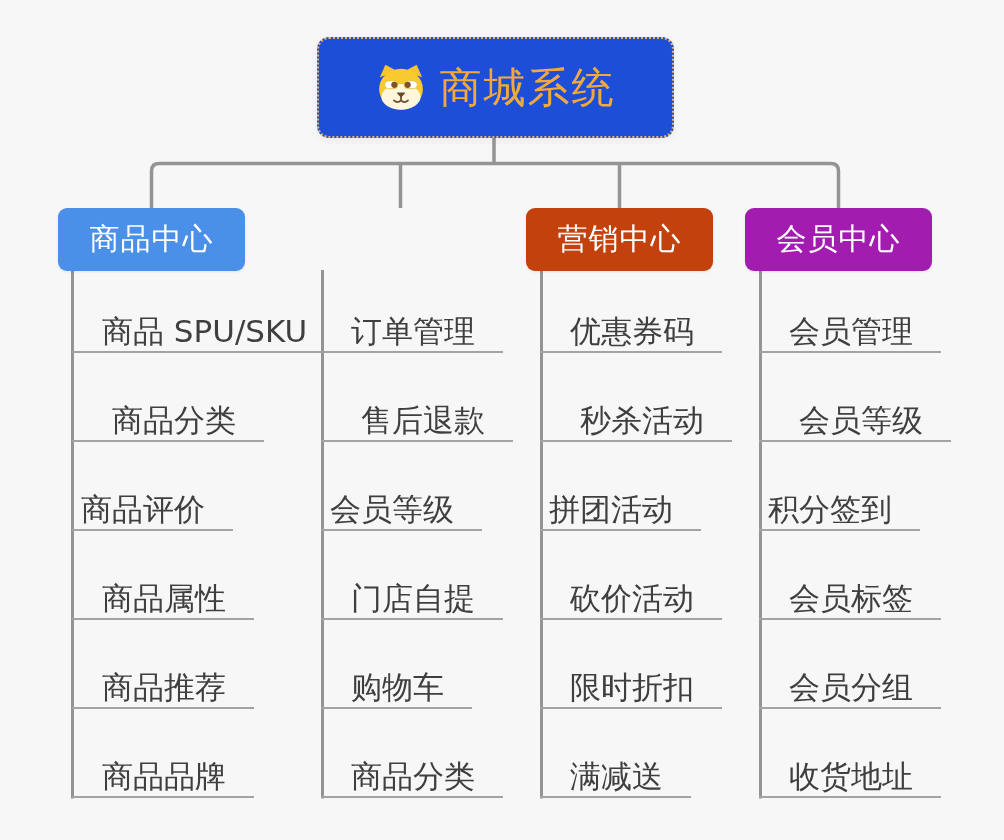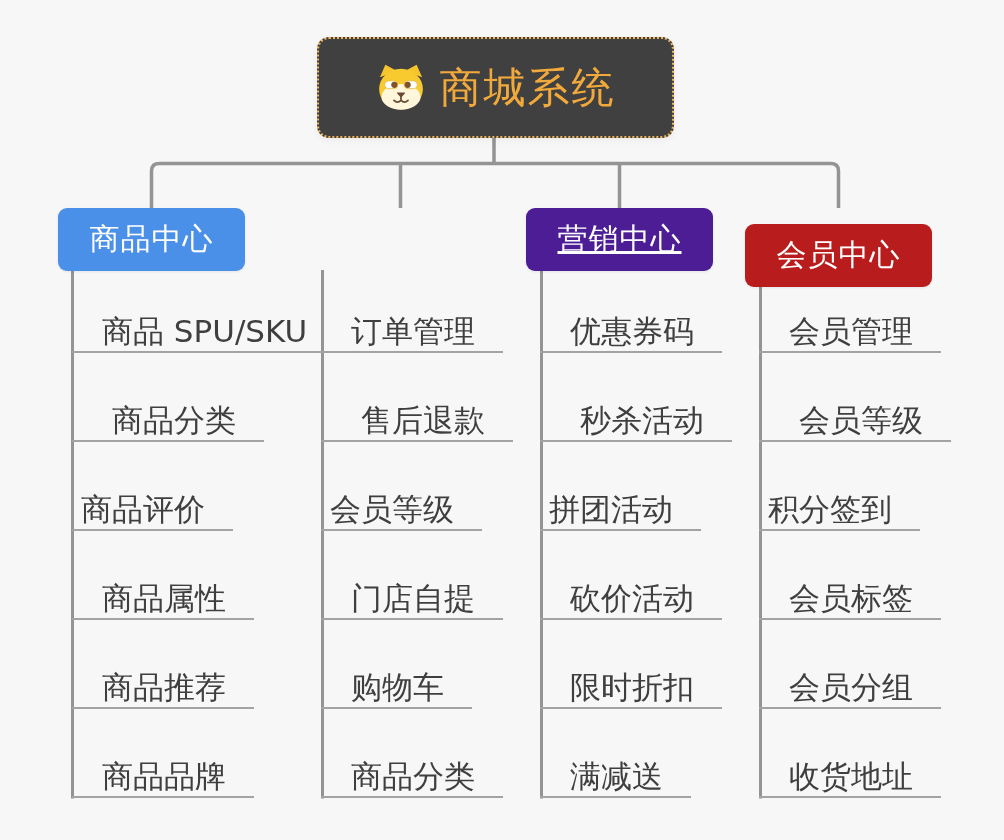--- a/index.html
+++ b/index.html
@@ -14,21 +14,21 @@
   .canvas{
     position:relative;width:1004px;height:840px;background:var(--bg);overflow:hidden;
   }
   .connectors{position:absolute;left:0;top:0;z-index:0;}
   .connectors path{fill:none;stroke:var(--connector);}
   .connectors .tree{stroke-width:3.5px;}
   .connectors .spine{stroke-width:3px;}
 
   .root-node{
     position:absolute;left:317px;top:37px;width:357px;height:101px;z-index:2;
-    background:#404040;border:2px dotted var(--root-border);border-radius:12px;
+    background:#1d4ed8;border:2px dotted var(--root-border);border-radius:12px;
     box-shadow:0 2px 8px rgba(0,0,0,0.05);
     display:flex;align-items:center;justify-content:center;gap:14px;
   }
   .root-title{
     font-size:42px;letter-spacing:2px;color:var(--root-text);white-space:nowrap;
   }
   .dog-icon{width:50px;height:47px;flex:0 0 auto;}
 
   .branch{position:absolute;top:208px;width:250px;height:610px;z-index:1;}
   .b1{left:58px;} .b2{left:307px;} .b3{left:526px;} .b4{left:745px;}
@@ -94,33 +94,33 @@
   <div class="branch b2">
     <div class="item r1"><span>订单管理</span></div>
     <div class="item r2"><span>售后退款</span></div>
     <div class="item r3"><span>会员等级</span></div>
     <div class="item r4"><span>门店自提</span></div>
     <div class="item r5"><span>购物车</span></div>
     <div class="item r6"><span>商品分类</span></div>
   </div>
 
   <div class="branch b3">
-    <div class="branch-node" style="background: #4c1d95; text-decoration: underline;">
+    <div class="branch-node" style="background: #c2410c;">
       <span>营销中心</span>
     </div>
     <div class="item r1"><span>优惠券码</span></div>
     <div class="item r2"><span>秒杀活动</span></div>
     <div class="item r3"><span>拼团活动</span></div>
     <div class="item r4"><span>砍价活动</span></div>
     <div class="item r5"><span>限时折扣</span></div>
     <div class="item r6"><span>满减送</span></div>
   </div>
 
   <div class="branch b4">
-    <div class="branch-node" style="background: #b91c1c; margin-top: 16px;">
+    <div class="branch-node" style="background: #a21caf;">
       <span>会员中心</span>
     </div>
     <div class="item r1"><span>会员管理</span></div>
     <div class="item r2"><span>会员等级</span></div>
     <div class="item r3"><span>积分签到</span></div>
     <div class="item r4"><span>会员标签</span></div>
     <div class="item r5"><span>会员分组</span></div>
     <div class="item r6"><span>收货地址</span></div>
   </div>
 

